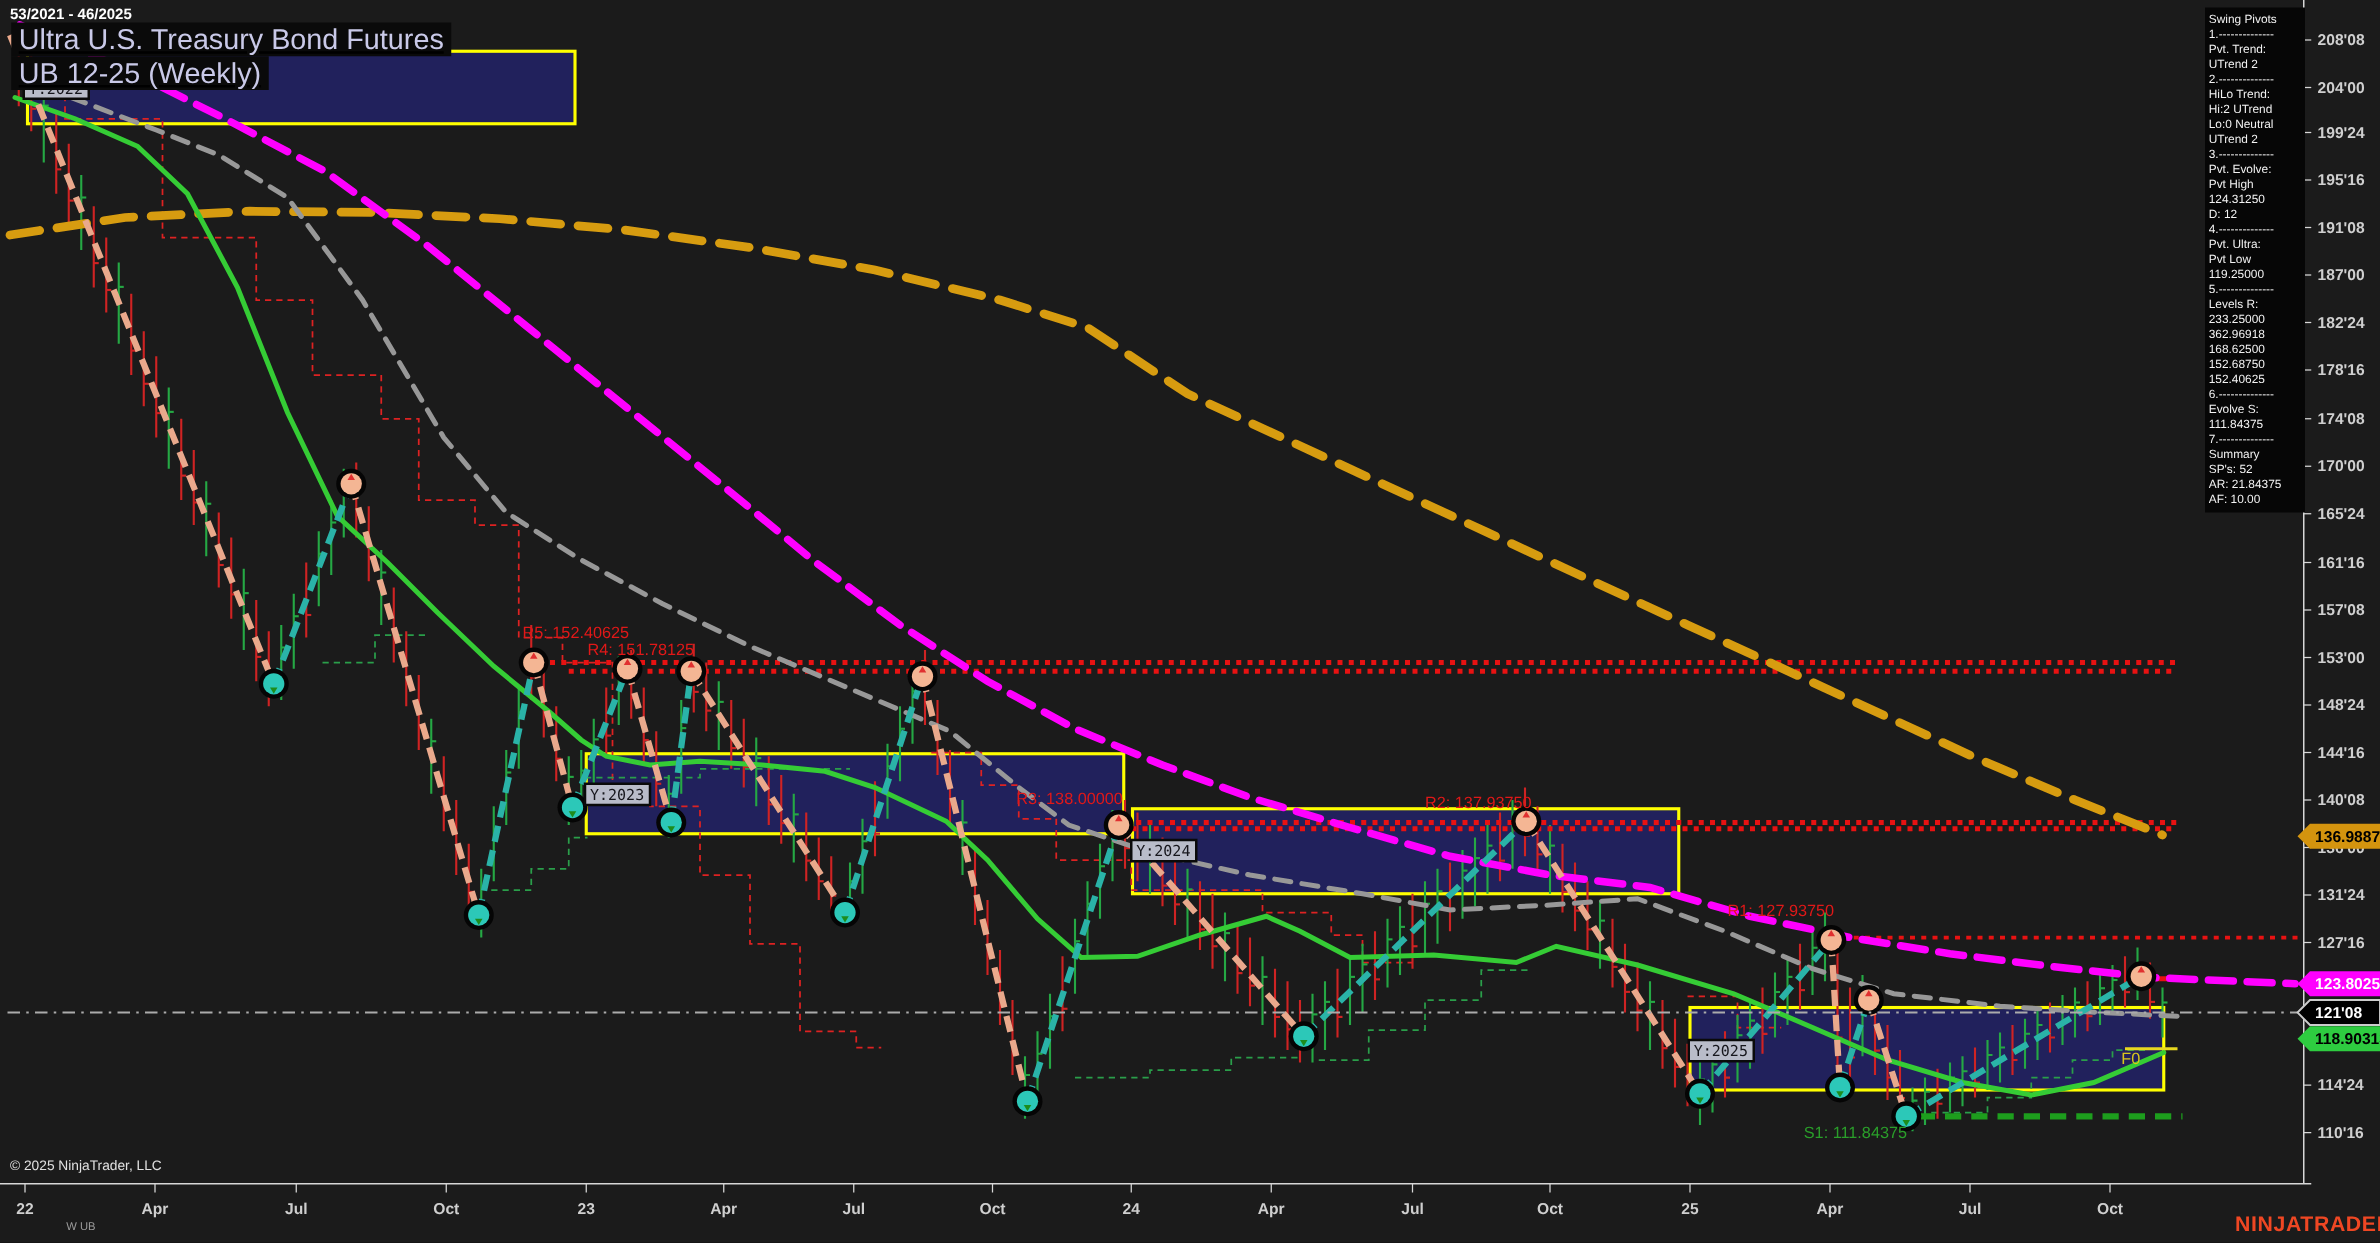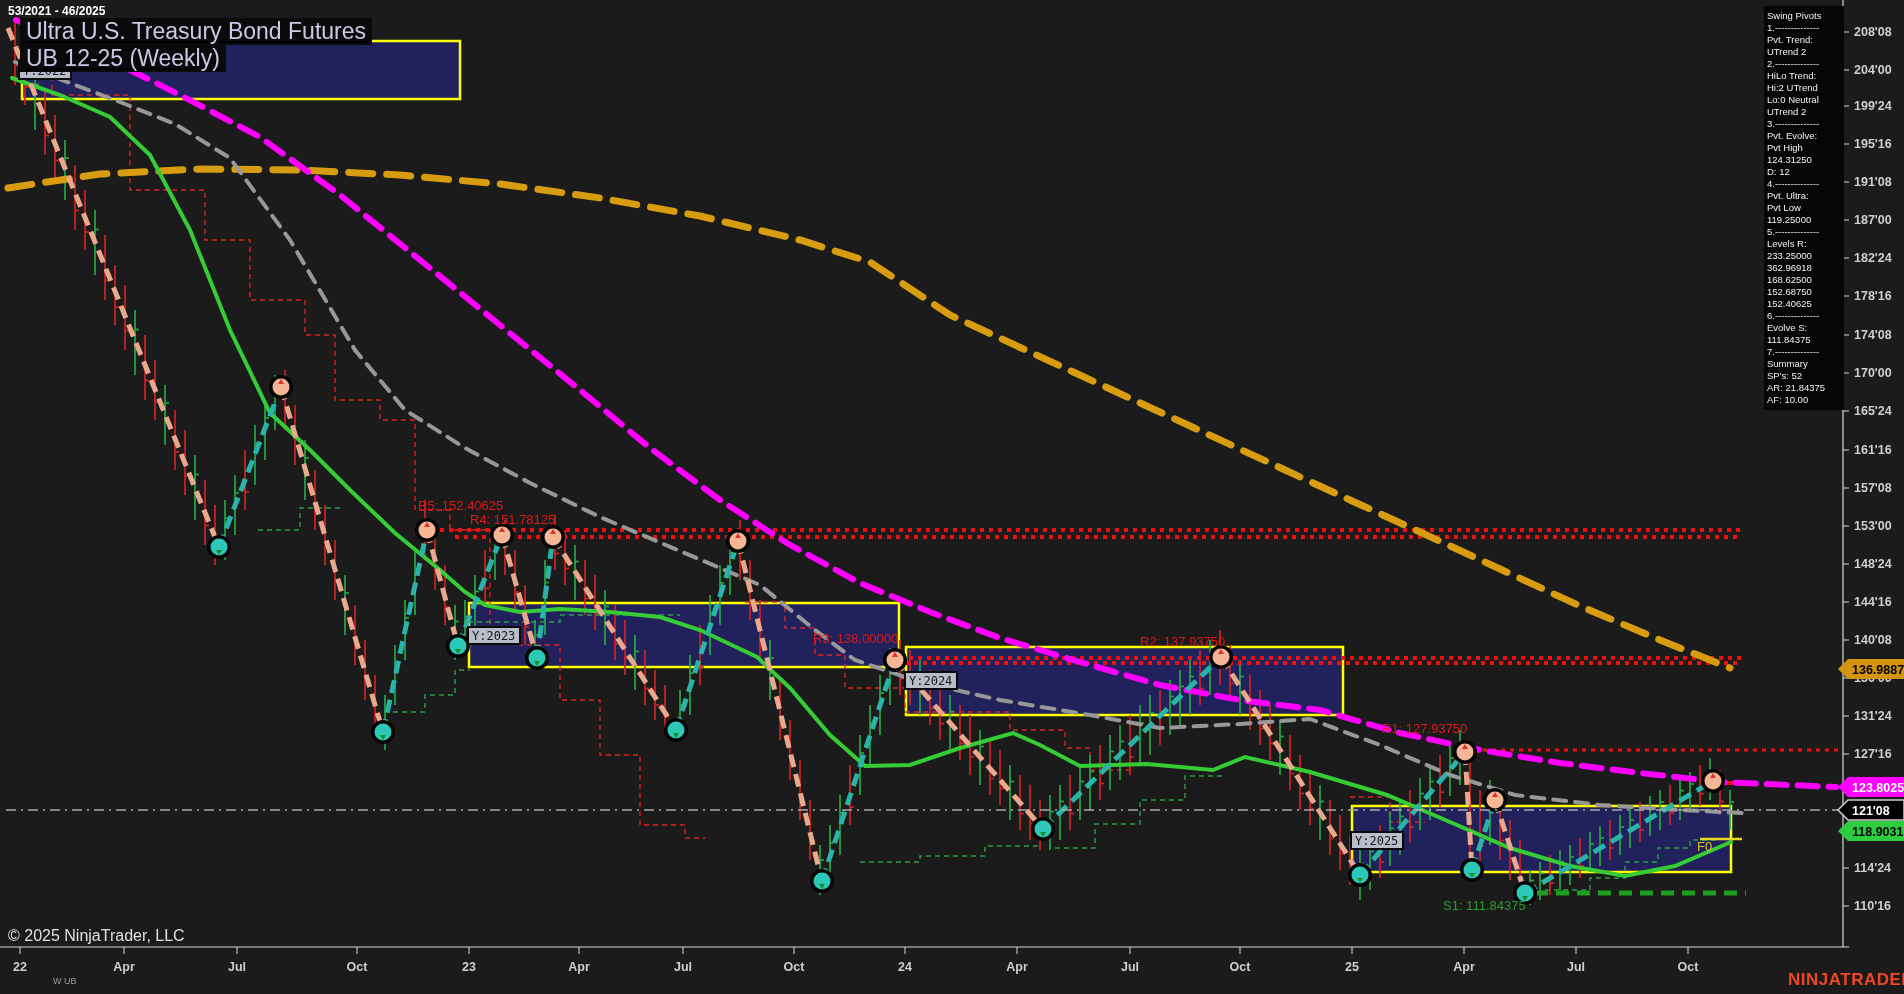--- a/index.html
+++ b/index.html
@@ -3,27 +3,27 @@
 <meta charset="utf-8">
 <style>
   html,body{margin:0;padding:0;background:#141414;}
   body{width:1904px;height:994px;position:relative;overflow:hidden;
        font-family:"Liberation Sans", sans-serif;}
   #stage{position:absolute;inset:0;width:1904px;height:994px;}
   #chart-svg{position:absolute;left:0;top:0;}
 
   .hdr{position:absolute;z-index:20;}
   #range-label{left:8px;top:4px;font-size:12px;font-weight:700;color:#ffffff;}
-  #title-wrap{left:20px;top:18px;text-decoration:underline;}
+  #title-wrap{left:9px;top:18px;text-decoration:underline;}
   .title-line{display:block;color:#c9c9e8;font-size:23px;line-height:27px;
               background:#0a0a0a;padding:0 6px;width:max-content;}
   #pivot-panel{position:absolute;left:1764px;top:6px;width:74px;background:#060606;
                color:#f2f2f2;font-size:9.5px;line-height:12px;padding:4px 3px;z-index:30;}
   #pivot-panel .pline{white-space:nowrap;overflow:hidden;}
-  #copyright{position:absolute;left:8px;top:927px;color:#e0e0e0;font-size:16px;z-index:20;}
+  #copyright{position:absolute;left:8px;top:927px;color:#e0e0e0;font-size:11px;z-index:20;}
   #chart-code{position:absolute;left:5px;top:976px;color:#9a9a9a;font-size:9px;z-index:20;margin-left:48px;}
   #nt-logo{position:absolute;left:1788px;top:970px;color:#ef4723;font-size:17px;
            font-weight:800;letter-spacing:.5px;z-index:20;}
 </style>
 </head>
 <body>
 
 <div id="stage">
   <svg id="chart-svg" width="1904" height="994" viewBox="0 0 1904 994">
       <rect x="0" y="0" width="1904" height="994" fill="#1b1b1b"></rect>

